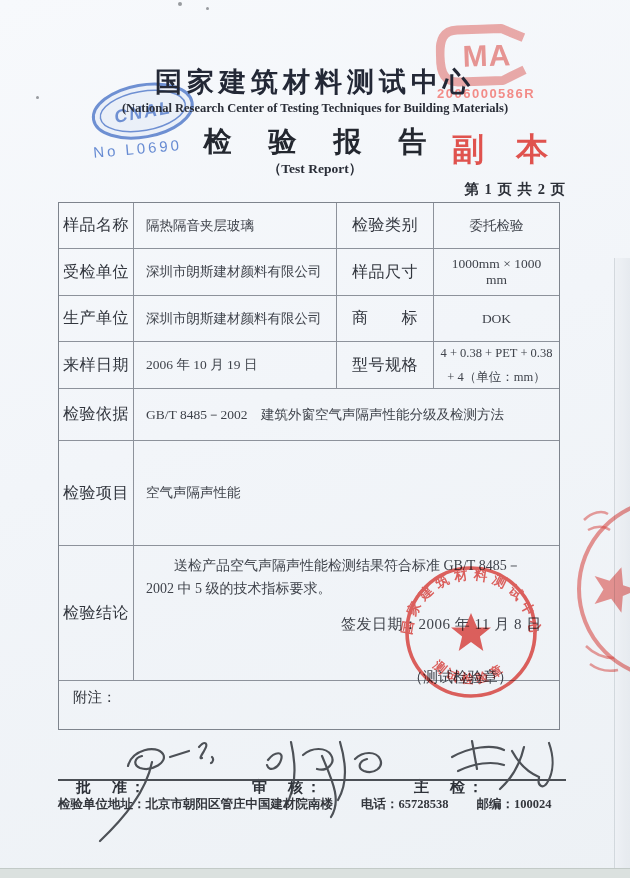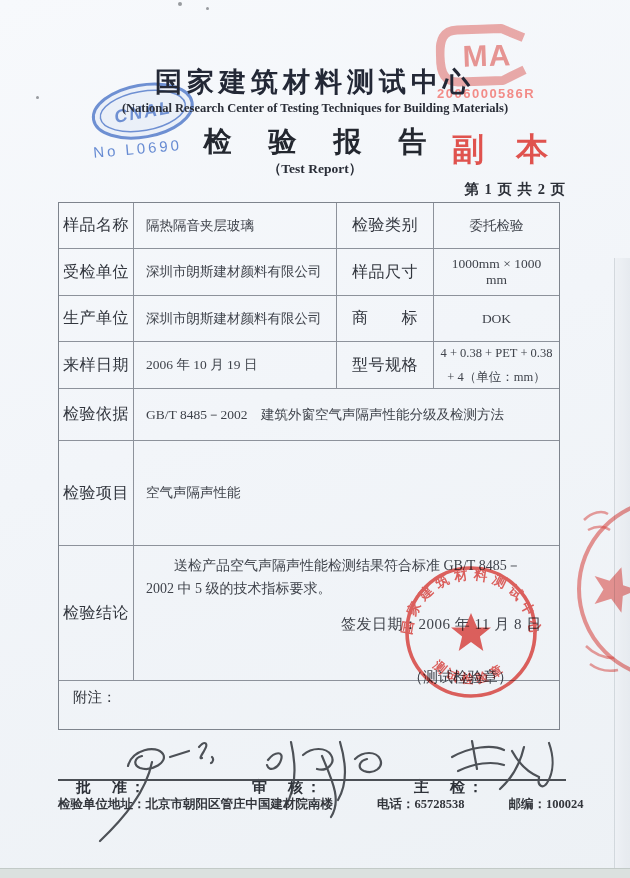--- a/index.html
+++ b/index.html
@@ -42,21 +42,21 @@
   .span4{grid-column:1/5;}
   .concl{display:block;padding:8px 14px 0 12px;font-size:14px;line-height:23px;}
   .concl .para{text-indent:2em;margin:0;}
   .concl .issue{margin:13px 0 0 195px;font-size:15px;letter-spacing:.5px;}
   .concl .note{margin:30px 0 0 262px;font-size:15px;}
   .remarks{align-items:flex-start;padding:7px 0 0 14px;font-size:14.5px;color:#34383f;}
   
   .sig-label{top:746px;font-size:15px;font-weight:600;color:#2e3239;letter-spacing:3px;white-space:nowrap;margin-top:32px;}
   .sig-a{left:76px;} .sig-b{left:252px;} .sig-c{left:414px;}
   .foot-rule{top:779px;left:58px;width:508px;height:2px;background:#4b4f55;}
-  .footer{top:796px;left:58px;width:540px;display:flex;gap:44px;font-size:12.5px;
+  .footer{top:796px;left:58px;width:540px;display:flex;gap:28px;font-size:12.5px;
     color:#33363c;white-space:nowrap;font-weight:600;}
   
   .stamp{mix-blend-mode:multiply;}
   
   .scan-right{top:258px;bottom:9px;right:0;width:15px;
     background:linear-gradient(to right,#eef1f5,#e5e9ee);border-left:1px solid #ced4d9;opacity:.85;}
   .scan-bottom{left:0;right:0;bottom:0;height:9px;background:#dbe1df;border-top:1px solid #c2cac7;}
   .speck{background:#4a4f54;border-radius:50%;opacity:.55;}
   .edge-stamp-wrap{left:568px;top:486px;width:62px;height:206px;overflow:hidden;}
 </style>

